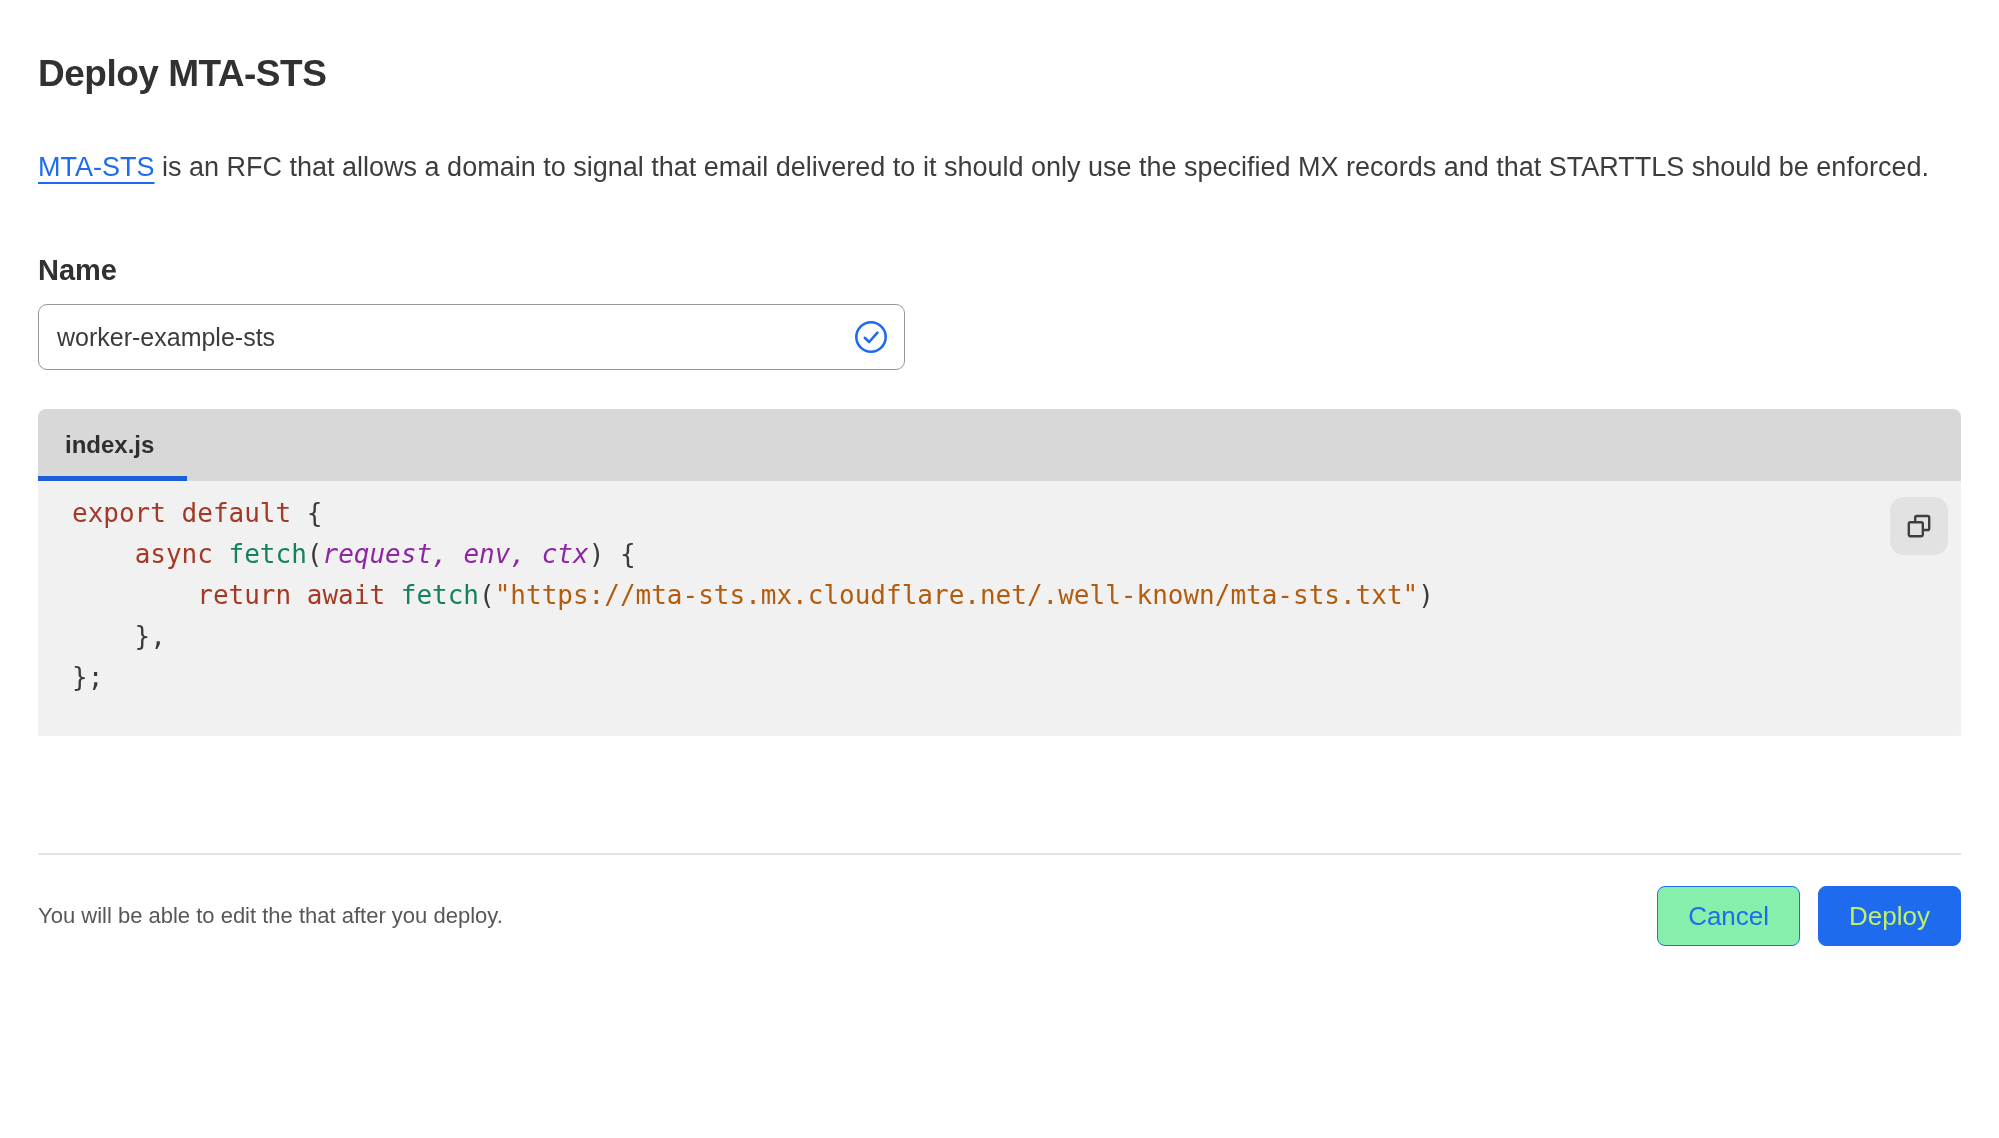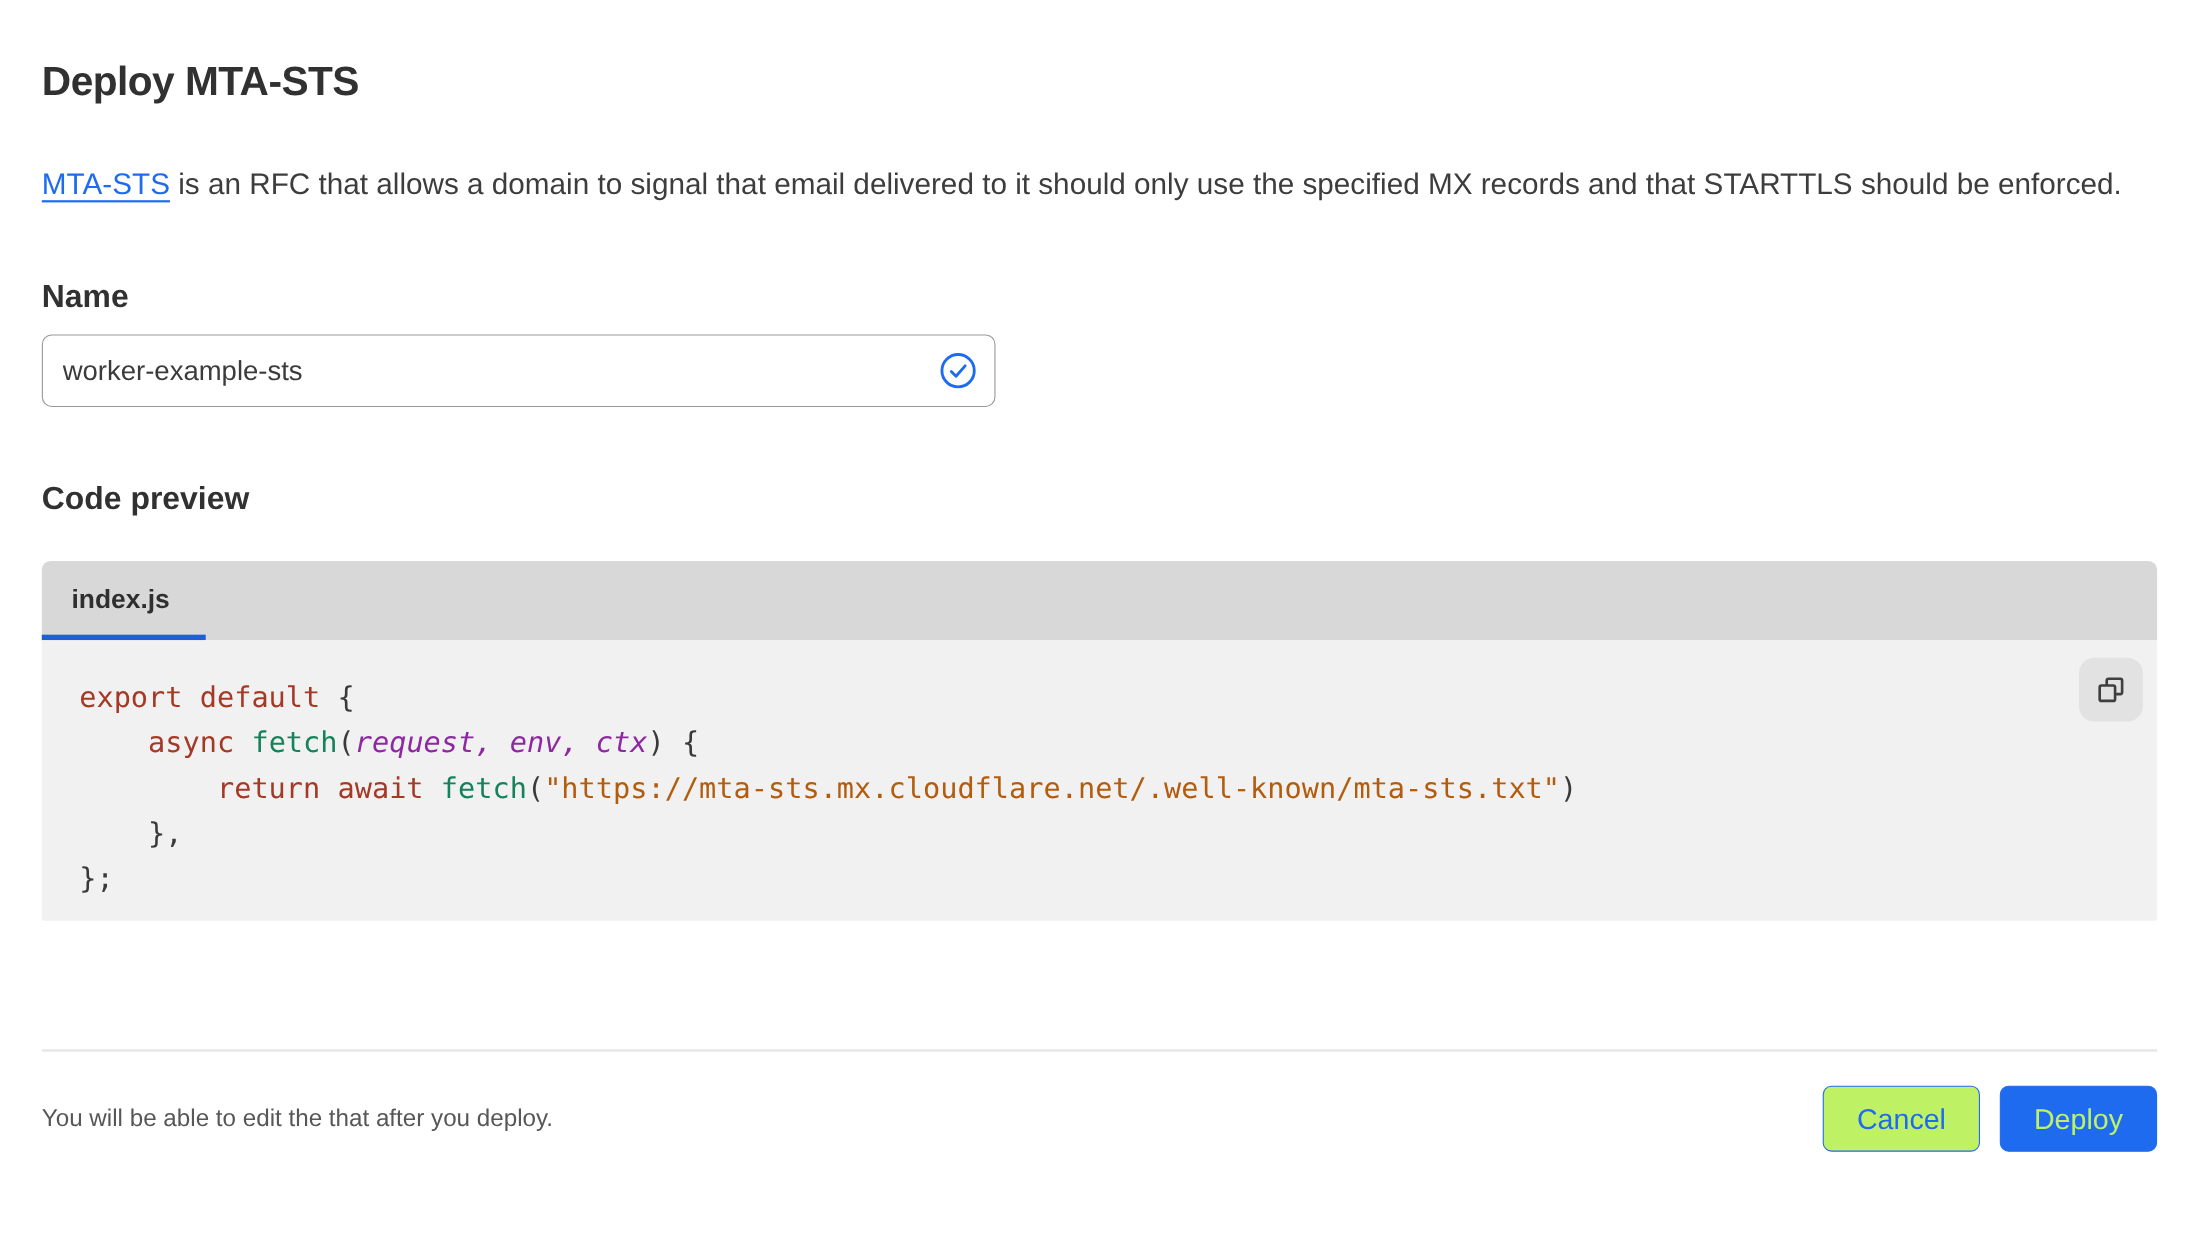--- a/index.html
+++ b/index.html
@@ -94,21 +94,21 @@
     background:var(--tabline);
   }
   .code-area{
     position:relative;
     background:#f1f1f1;
     height:255px;
     border-radius:0 0 2px 2px;
   }
   pre.code{
     margin:0;
-    padding:33px 0 0 34px;
+    padding:12px 0 0 34px;
     font-family:"DejaVu Sans Mono","Liberation Mono",monospace;
     font-size:26px;line-height:41px;
     white-space:pre;
   }
   .tok-keyword{color:var(--kw);}
   .tok-function{color:var(--fn);}
   .tok-param{color:var(--pm);font-style:italic;}
   .tok-string{color:var(--str);}
   .tok-plain{color:var(--pun);}
 
@@ -138,21 +138,21 @@
   .actions{display:flex;gap:18px;align-items:center;}
   .btn{
     height:60px;
     border-radius:8px;
     font-family:"Liberation Sans","DejaVu Sans",sans-serif;
     font-size:26px;
     padding:0 30px;
     cursor:pointer;
   }
   .btn-secondary{
-    background:#bef264;
+    background:#86efac;
     border:1.5px solid var(--accent);
     color:var(--accent);
   }
   .btn-primary{
     background:var(--accent);
     border:1.5px solid var(--accent);
     color:#bef264;
   }
 </style>
 </head>
@@ -169,21 +169,20 @@
   <div class="input-wrap">
     <input class="name-input" type="text" value="worker-example-sts" style="">
     <span class="valid-icon">
       <svg width="34" height="34" viewBox="0 0 34 34" fill="none">
         <circle cx="17" cy="17" r="14.7" stroke="var(--accent)" stroke-width="2.6"></circle>
         <path d="M10.8 17.8 L15.1 22 L23.4 12.6" stroke="var(--accent)" stroke-width="2.6" stroke-linecap="round" stroke-linejoin="round" fill="none"></path>
       </svg>
     </span>
   </div>
 
-  <div class="section-label code-label">Code preview</div>
 
   <div class="code-block">
     <div class="tabbar">
       <div class="tab active">
         <span class="tab-label">index.js</span>
       </div>
     </div>
     <div class="code-area">
       <pre class="code"><div class="code-line"><span class="tok-keyword">export default </span><span class="tok-plain">{</span></div><div class="code-line"><span class="tok-plain">    </span><span class="tok-keyword">async</span><span class="tok-plain"> </span><span class="tok-function">fetch</span><span class="tok-plain">(</span><span class="tok-param">request,</span><span class="tok-plain"> </span><span class="tok-param">env,</span><span class="tok-plain"> </span><span class="tok-param">ctx</span><span class="tok-plain">) {</span></div><div class="code-line"><span class="tok-plain">        </span><span class="tok-keyword">return</span><span class="tok-plain"> </span><span class="tok-keyword">await</span><span class="tok-plain"> </span><span class="tok-function">fetch</span><span class="tok-plain">(</span><span class="tok-string">"https://mta-sts.mx.cloudflare.net/.well-known/mta-sts.txt"</span><span class="tok-plain">)</span></div><div class="code-line"><span class="tok-plain">    },</span></div><div class="code-line"><span class="tok-plain">};</span></div></pre>
       <button class="copy-btn">

